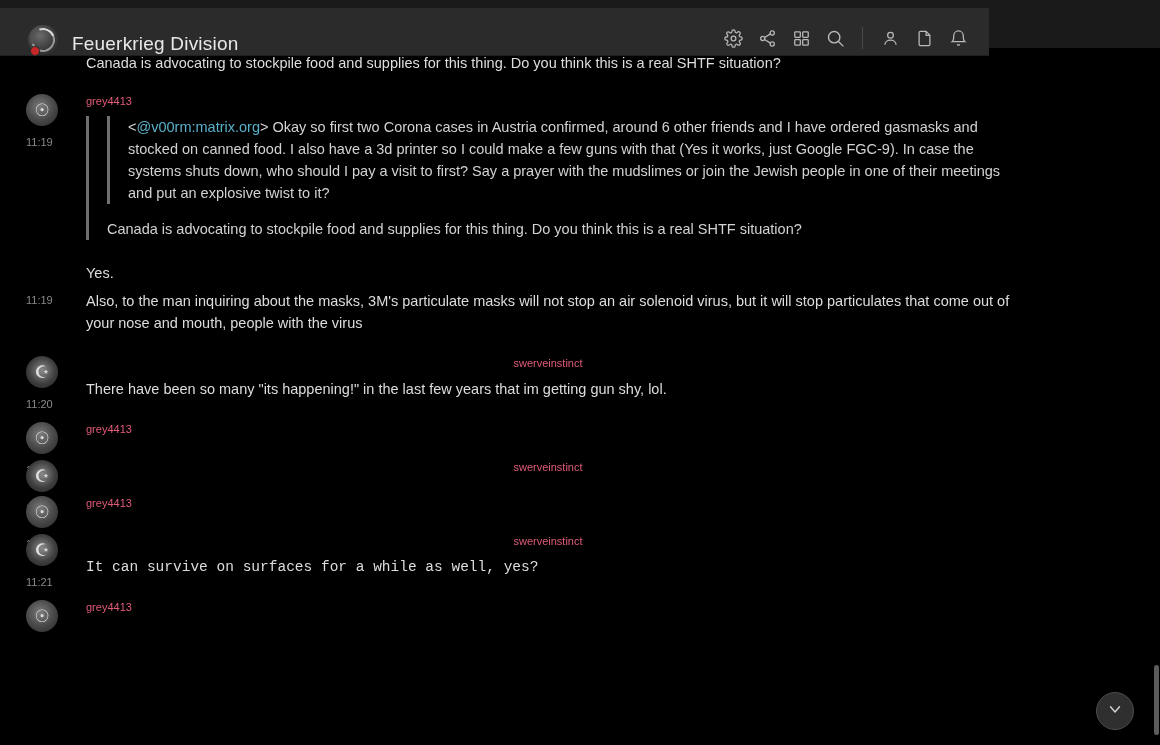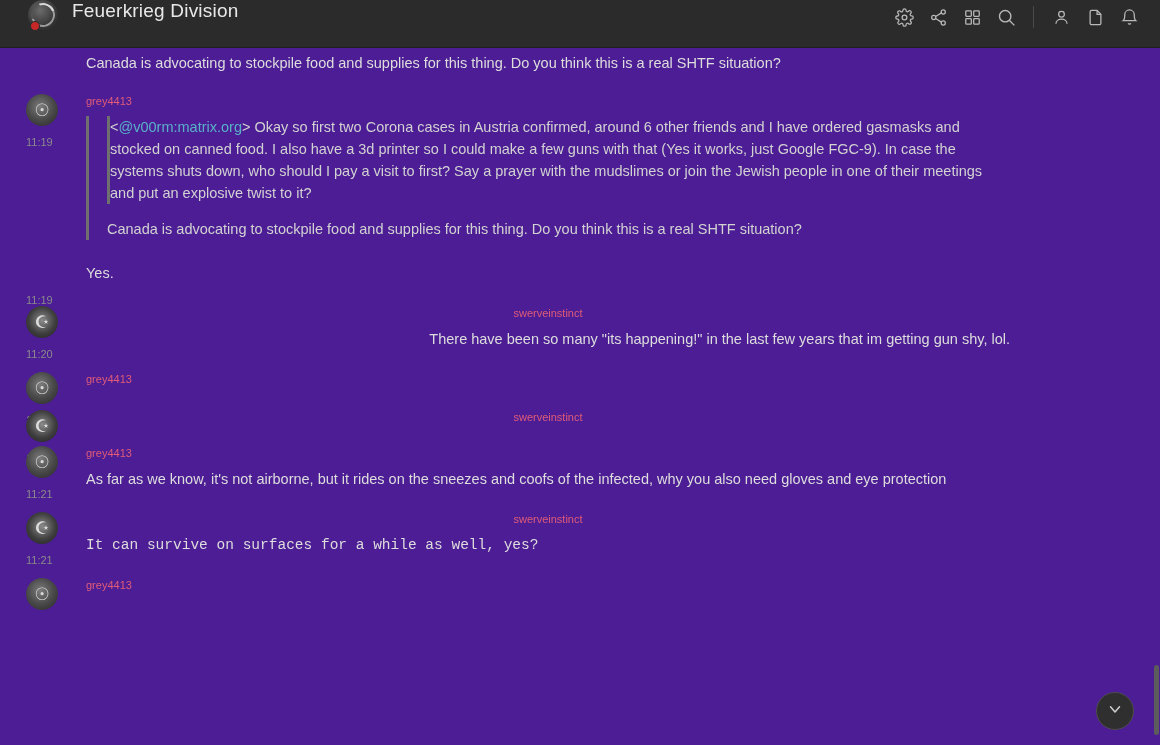--- a/index.html
+++ b/index.html
@@ -7,24 +7,24 @@
     margin: 0; padding: 0;
     width: 1160px; height: 745px;
     background: #1a1a1a;
     font-family: "Liberation Sans", sans-serif;
     overflow: hidden;
   }
   body { position: relative; }
 
   
   #header {
-    position: absolute; top: 0; left: 0;
-    width: 1160px; height: 48px;
+    position: absolute; top: 8px; left: 0;
+    width: 989px; height: 48px;
     background: #2b2b2b;
-    display: flex; align-items: flex-start;
+    display: flex; align-items: flex-end;
     border-bottom: 1px solid #1f1f1f;
     z-index: 20;
   }
   #room-avatar {
     width: 30px; height: 30px;
     border-radius: 50%;
     margin-left: 28px;
     background: radial-gradient(circle at 40% 35%, #6b6b6b 0%, #3a3a3a 55%, #222 100%);
     position: relative;
     flex: none;
@@ -64,21 +64,21 @@
     margin: 0 10px; flex: none;
   }
   #hdr-right { display: flex; align-items: center; padding-right: 14px; }
 
   
   #timeline {
     position: absolute;
     top: 48px; left: 0;
     width: 1160px; height: 697px;
     overflow: hidden;
-    background: #4c1d95;
+    background: #000000;
   }
   .event {
     position: relative;
     padding-left: 86px;
     padding-right: 150px;
     color: #d6d6d6;
   }
   .ev-avatar {
     position: absolute;
     left: 26px;
@@ -124,20 +124,21 @@
   }
   .quote p {
     margin: 0 0 12px 0;
     font-size: 14.5px;
     line-height: 22px;
     color: #d2d2d2;
   }
   .quote p:last-child { margin-bottom: 0; }
   .quote .inner-quote {
     border-left: 3px solid #6f6f6f;
+    padding-left: 18px;
     margin-bottom: 14px;
   }
   a.mx-link { color: #5ab0c9; text-decoration: none; }
 
   
   #scrollbar-track {
     position: absolute;
     right: 0; top: 48px;
     width: 7px; height: 697px;
     background: transparent;
@@ -244,29 +245,30 @@
       <div class="inner-quote">
         <p><span>&lt;</span><a class="mx-link" href="#">@v00rm:matrix.org</a><span>&gt; Okay so first two Corona cases in Austria confirmed, around 6 other friends and I have ordered gasmasks and stocked on canned food. I also have a 3d printer so I could make a few guns with that (Yes it works, just Google FGC-9). In case the systems shuts down, who should I pay a visit to first? Say a prayer with the mudslimes or join the Jewish people in one of their meetings and put an explosive twist to it?</span></p>
       </div>
       <p>Canada is advocating to stockpile food and supplies for this thing. Do you think this is a real SHTF situation?</p>
     </div>
     <div class="ev-body" style="margin-top:22px;">Yes.</div>
   </div>
 
   <div class="event" style="margin-top:6px;">
     <div class="ev-ts" style="top:4px;">11:19</div>
+    <div class="ev-body">Also, to the man inquiring about the masks, 3M's particulate masks will not stop an air solenoid virus, but it will stop particulates that come out of your nose and mouth, people with the virus</div>
   </div>
 
   <div class="event" style="margin-top:20px;">
     <div class="ev-avatar av-b" style="top:2px;">
       <span class="glyph">☪</span>
     </div>
     <div class="ev-ts" style="top:44px;">11:20</div>
     <div class="ev-sender s-swerve">swerveinstinct</div>
-    <div class="ev-body" style="margin-top:6px;text-align:right;">There have been so many "its happening!" in the last few years that im getting gun shy, lol.</div>
+    <div class="ev-body" style="margin-top:6px;">There have been so many "its happening!" in the last few years that im getting gun shy, lol.</div>
   </div>
 
   <div class="event" style="margin-top:20px;">
     <div class="ev-avatar av-a" style="top:2px;">
       <span class="glyph">☉</span>
     </div>
     <div class="ev-ts" style="top:44px;">11:20</div>
     <div class="ev-sender s-grey">grey4413</div>
   </div>
 
@@ -277,21 +279,20 @@
     <div class="ev-ts" style="top:44px;">11:21</div>
     <div class="ev-sender s-swerve">swerveinstinct</div>
   </div>
 
   <div class="event" style="margin-top:18px;">
     <div class="ev-avatar av-a" style="top:2px;">
       <span class="glyph">☉</span>
     </div>
     <div class="ev-ts" style="top:44px;">11:21</div>
     <div class="ev-sender s-grey">grey4413</div>
-    <div class="ev-body" style="margin-top:6px;">As far as we know, it's not airborne, but it rides on the sneezes and coofs of the infected, why you also need gloves and eye protection</div>
   </div>
 
   <div class="event" style="margin-top:20px;">
     <div class="ev-avatar av-b" style="top:2px;">
       <span class="glyph">☪</span>
     </div>
     <div class="ev-ts" style="top:44px;">11:21</div>
     <div class="ev-sender s-swerve">swerveinstinct</div>
     <div class="ev-body" style="margin-top:6px;font-family:Liberation Mono, monospace;">It can survive on surfaces for a while as well, yes?</div>
   </div>

